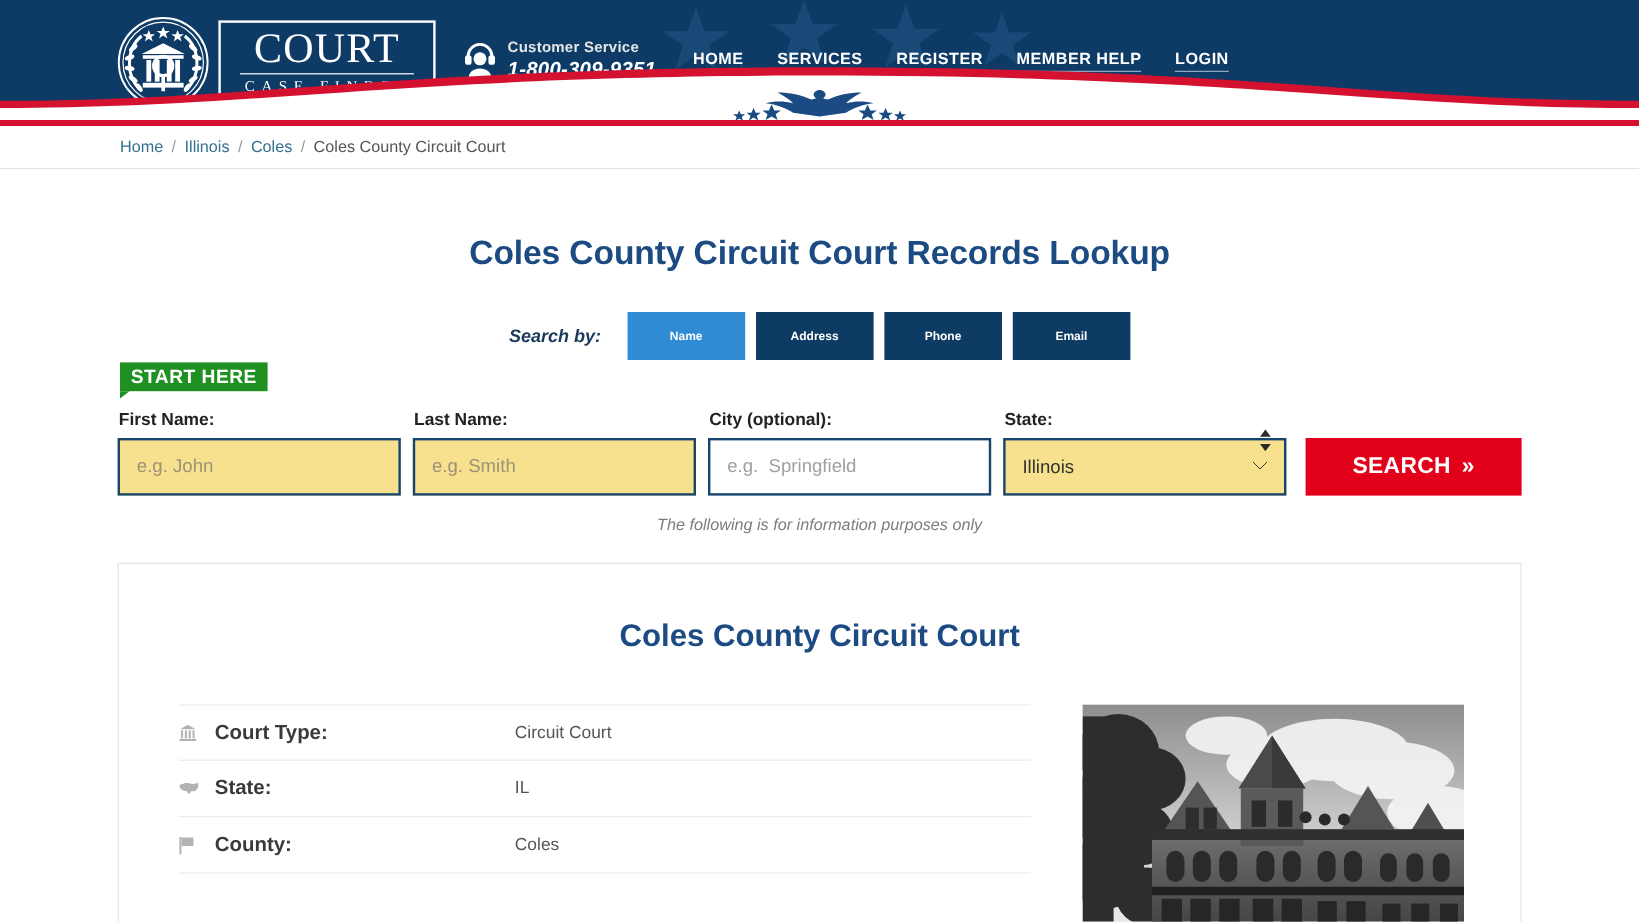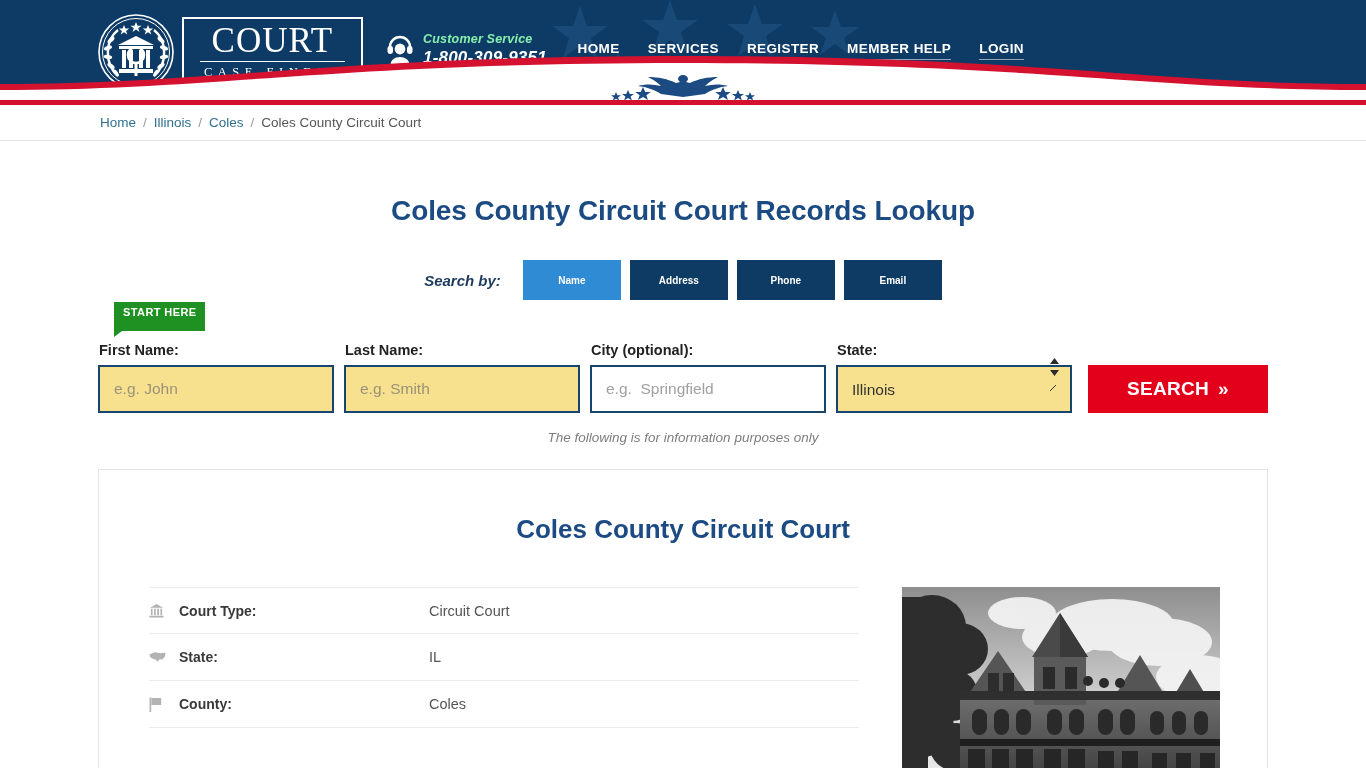--- a/index.html
+++ b/index.html
@@ -72,23 +72,22 @@
   .cs-wrap {
     position: absolute;
     left: 386px; top: 33px;
     display: flex;
     align-items: center;
   }
   .cs-icon { width: 28px; height: 30px; flex: none; }
   .cs-text { margin-left: 9px; line-height: 1.1; }
   .cs-label {
     display: block;
-    color: #86efac;
+    color: #e5e5e5;
     font-size: 12.5px;
-    font-style: italic;
     font-weight: bold;
     letter-spacing: .2px;
   }
   .cs-phone {
     display: block;
     color: #ffffff;
     font-size: 17px;
     font-style: italic;
     font-weight: bold;
     margin-top: 2px;
@@ -187,27 +186,27 @@
 
   
   .formzone {
     position: relative;
     width: 1170px;
     margin: 0 auto;
     padding-top: 16px;
   }
   .starthere {
     position: absolute;
-    left: 16px; top: 2px;
+    left: 2px; top: 2px;
     background: #1f9122;
     color: #ffffff;
-    font-size: 11px;
+    font-size: 16px;
     font-weight: bold;
     letter-spacing: .4px;
-    padding: 4px 9px 13px 9px;
+    padding: 4px 9px 2px 9px;
     z-index: 3;
   }
   .starthere:after {
     content: "";
     position: absolute;
     left: 0; bottom: -6px;
     border-left: 8px solid #1f9122;
     border-bottom: 6px solid transparent;
   }
   .fields {
@@ -316,21 +315,21 @@
     width: 30px;
     flex: none;
     color: #b3b3b3;
     display: flex;
     align-items: center;
     justify-content: flex-start;
   }
   .info-key {
     width: 250px;
     flex: none;
-    font-size: 14px;
+    font-size: 17px;
     font-weight: bold;
     color: #3a3a3a;
   }
   .info-val {
     font-size: 14.5px;
     color: #555555;
   }
   .court-photo {
     width: 318px;
     height: 200px;

